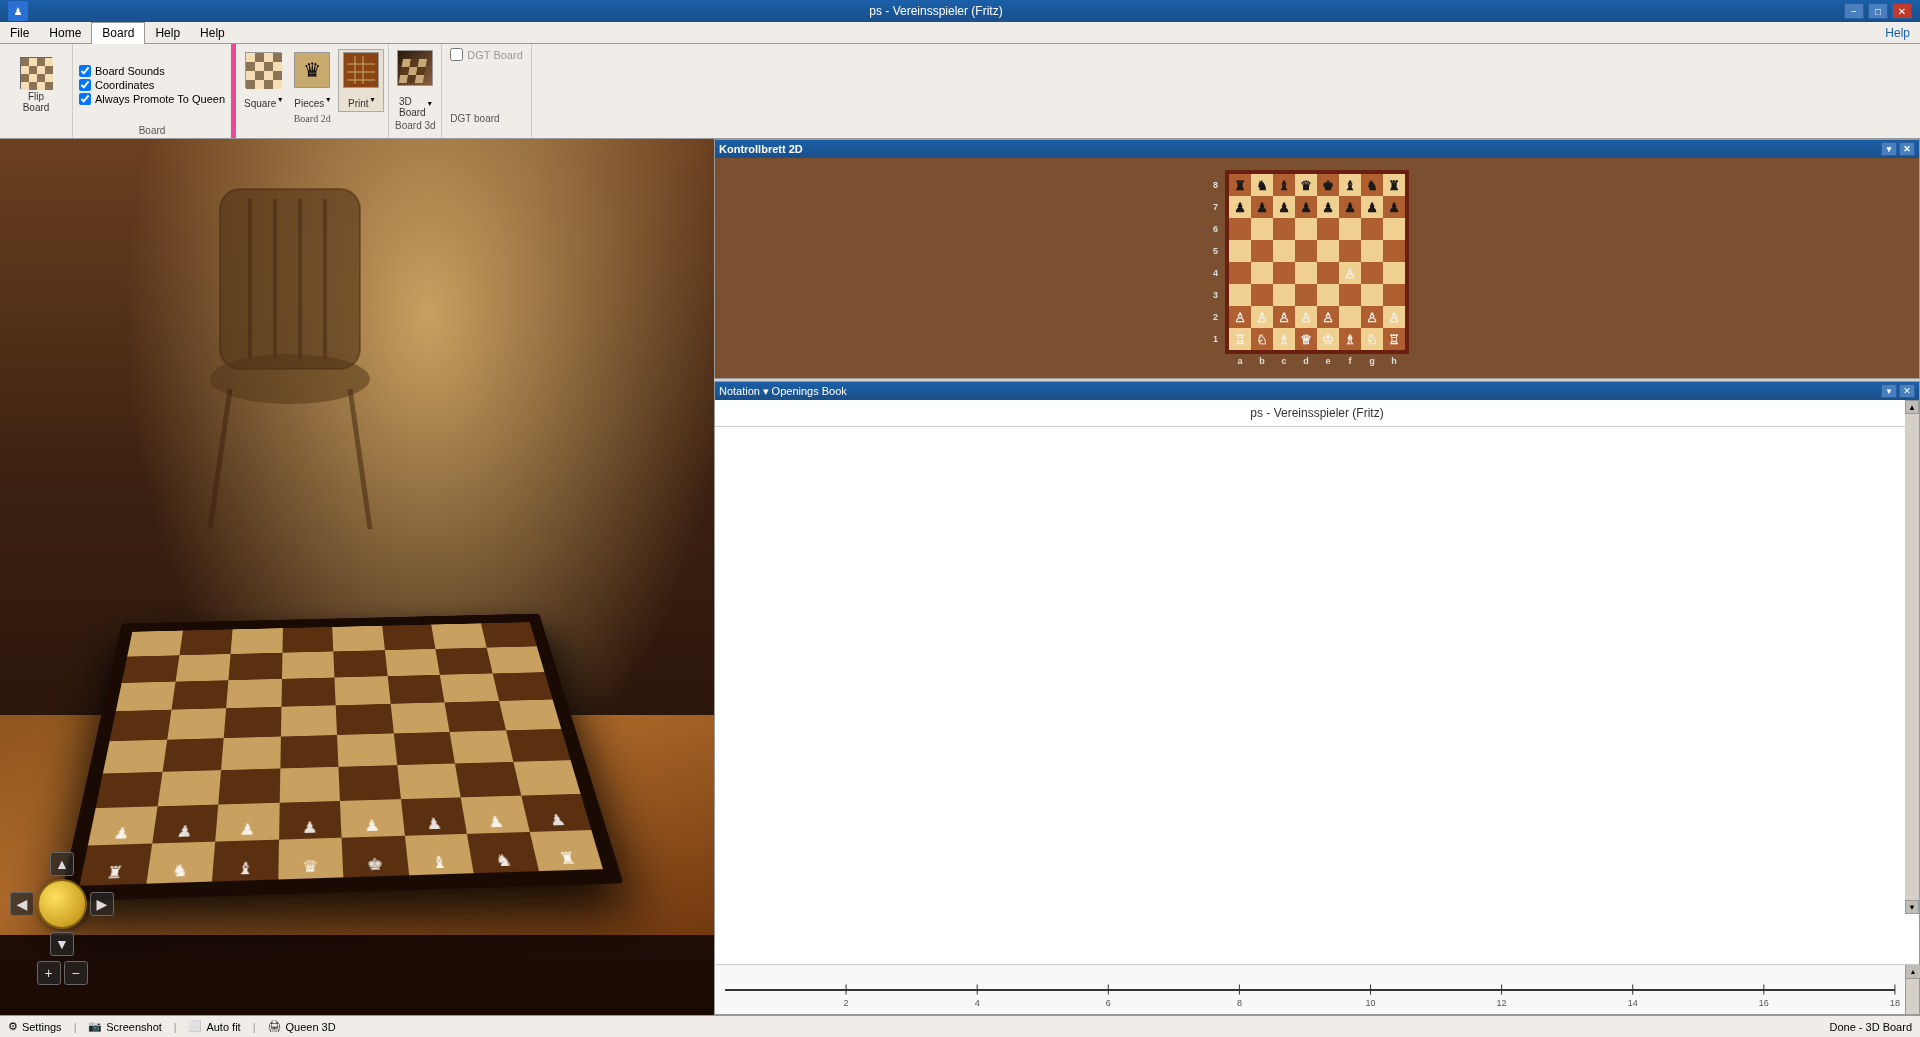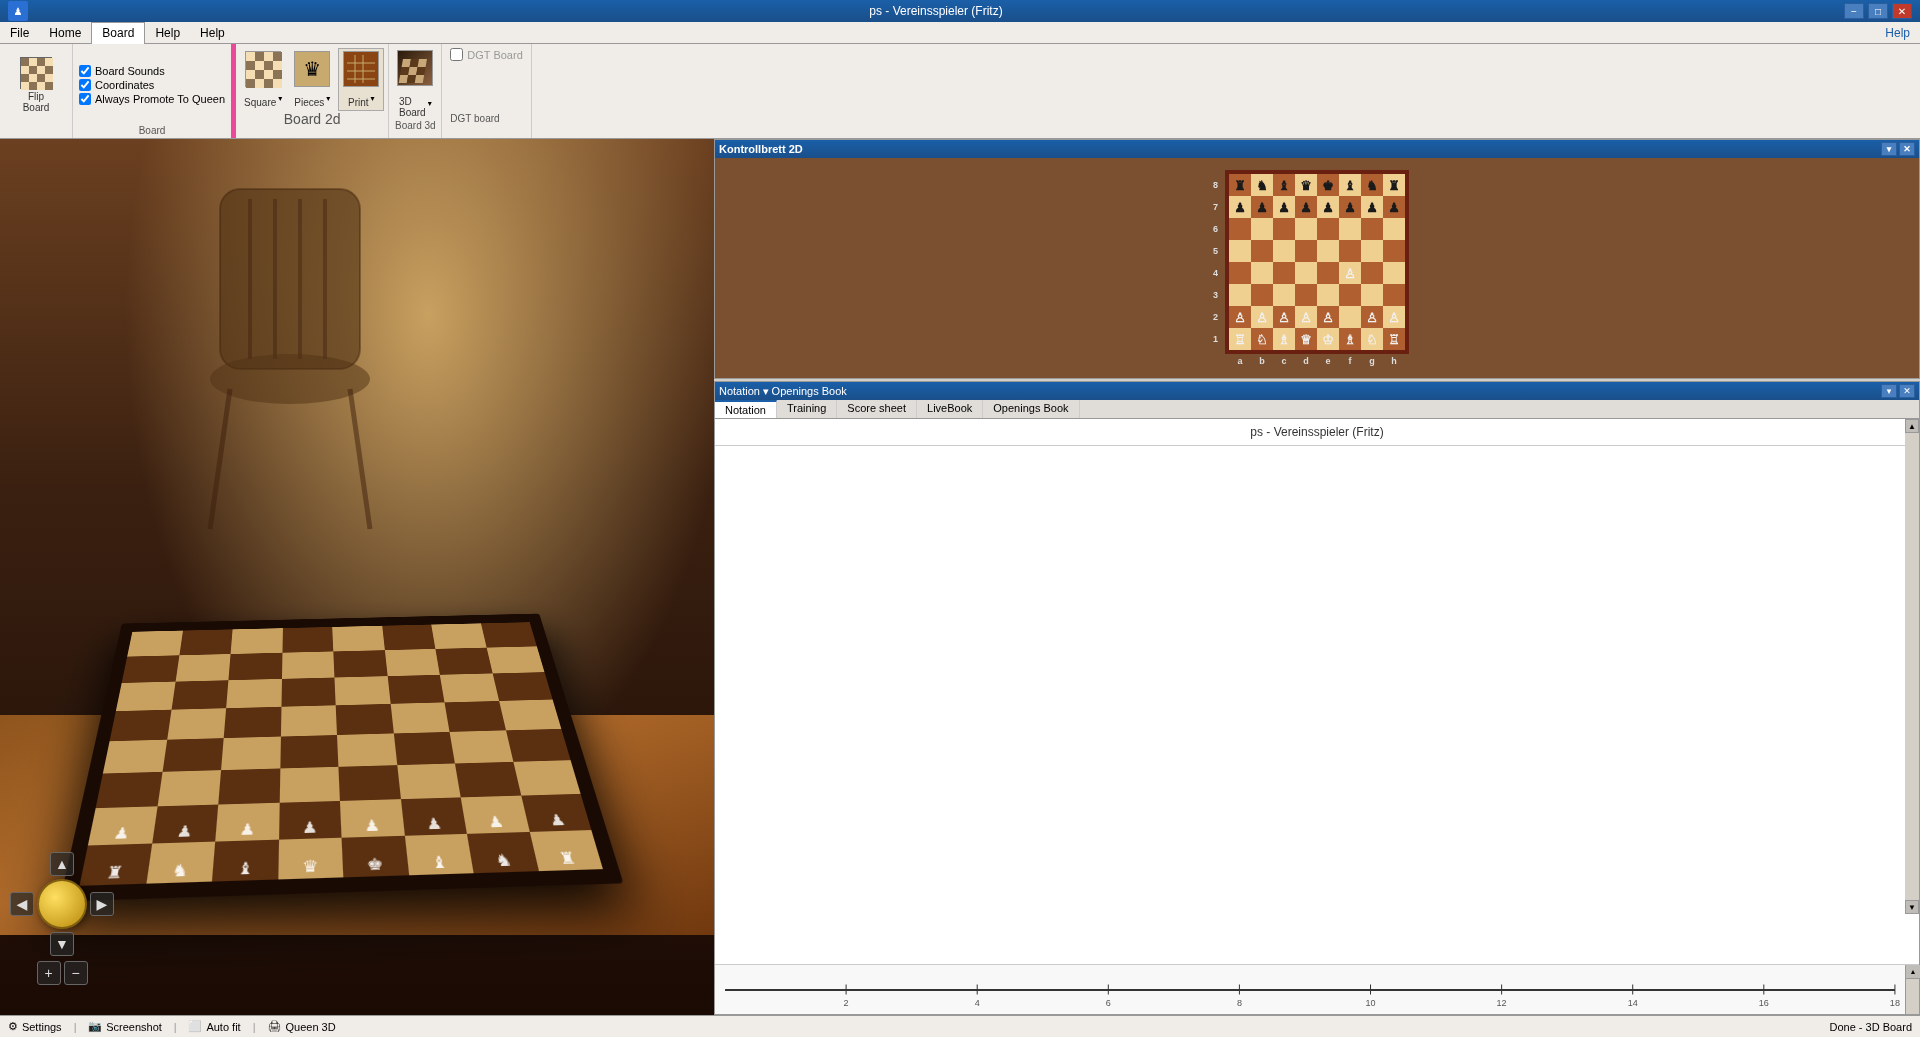--- a/index.html
+++ b/index.html
@@ -501,21 +501,21 @@
             <line x1="10" y1="2" x2="10" y2="30" stroke="#c8a96e" stroke-width="1"></line>
             <line x1="18" y1="2" x2="18" y2="30" stroke="#c8a96e" stroke-width="1"></line>
           </svg>
         </div>
         <div style="display:flex;align-items:center;gap:2px;">
           <span class="board-option-label">Print</span>
           <span style="font-size:8px;">▾</span>
         </div>
       </div>
     </div>
-    <div class="board2d-label" style="font-size:14px;color:#555;">Board 2d</div>
+    <div class="board2d-label" style="font-size:10px;color:#555;font-family:Liberation Serif, serif;">Board 2d</div>
   </div>
 
   <div class="board2d-group" style="position:relative;">
     <div class="board2d-items">
       <div class="board-option">
         <div class="board3d-icon">
           <svg width="34" height="34" viewBox="0 0 34 34">
             <defs>
               <linearGradient id="bg3d" x1="0" y1="0" x2="1" y2="1">
                 <stop offset="0%" stop-color="#2a1a0a"></stop>
@@ -795,27 +795,20 @@
 
     <div id="notation-panel" style="flex:1;background:#d4d0c8;border:1px solid #999;display:flex;flex-direction:column;margin-top:2px;">
       <div class="notation-titlebar">
         <span>Notation ▾ Openings Book</span>
         <div class="panel-controls">
           <div class="panel-btn">▾</div>
           <div class="panel-btn">✕</div>
         </div>
       </div>
 
-      <div class="notation-tabs">
-        <div class="notation-tab active">Notation</div>
-        <div class="notation-tab">Training</div>
-        <div class="notation-tab">Score sheet</div>
-        <div class="notation-tab">LiveBook</div>
-        <div class="notation-tab">Openings Book</div>
-      </div>
 
       <div class="notation-content" style="flex:1;background:white;position:relative;overflow:hidden;">
         <div class="notation-title-text">ps - Vereinsspieler (Fritz)</div>
 
         <div style="position:absolute;right:0;top:0;bottom:50px;width:14px;background:#d4d0c8;display:flex;flex-direction:column;">
           <div style="width:14px;height:14px;background:#c0bdb8;border:1px solid #999;display:flex;align-items:center;justify-content:center;font-size:8px;cursor:pointer;">▲</div>
           <div style="flex:1;"></div>
           <div style="width:14px;height:14px;background:#c0bdb8;border:1px solid #999;display:flex;align-items:center;justify-content:center;font-size:8px;cursor:pointer;">▼</div>
         </div>
       </div>

